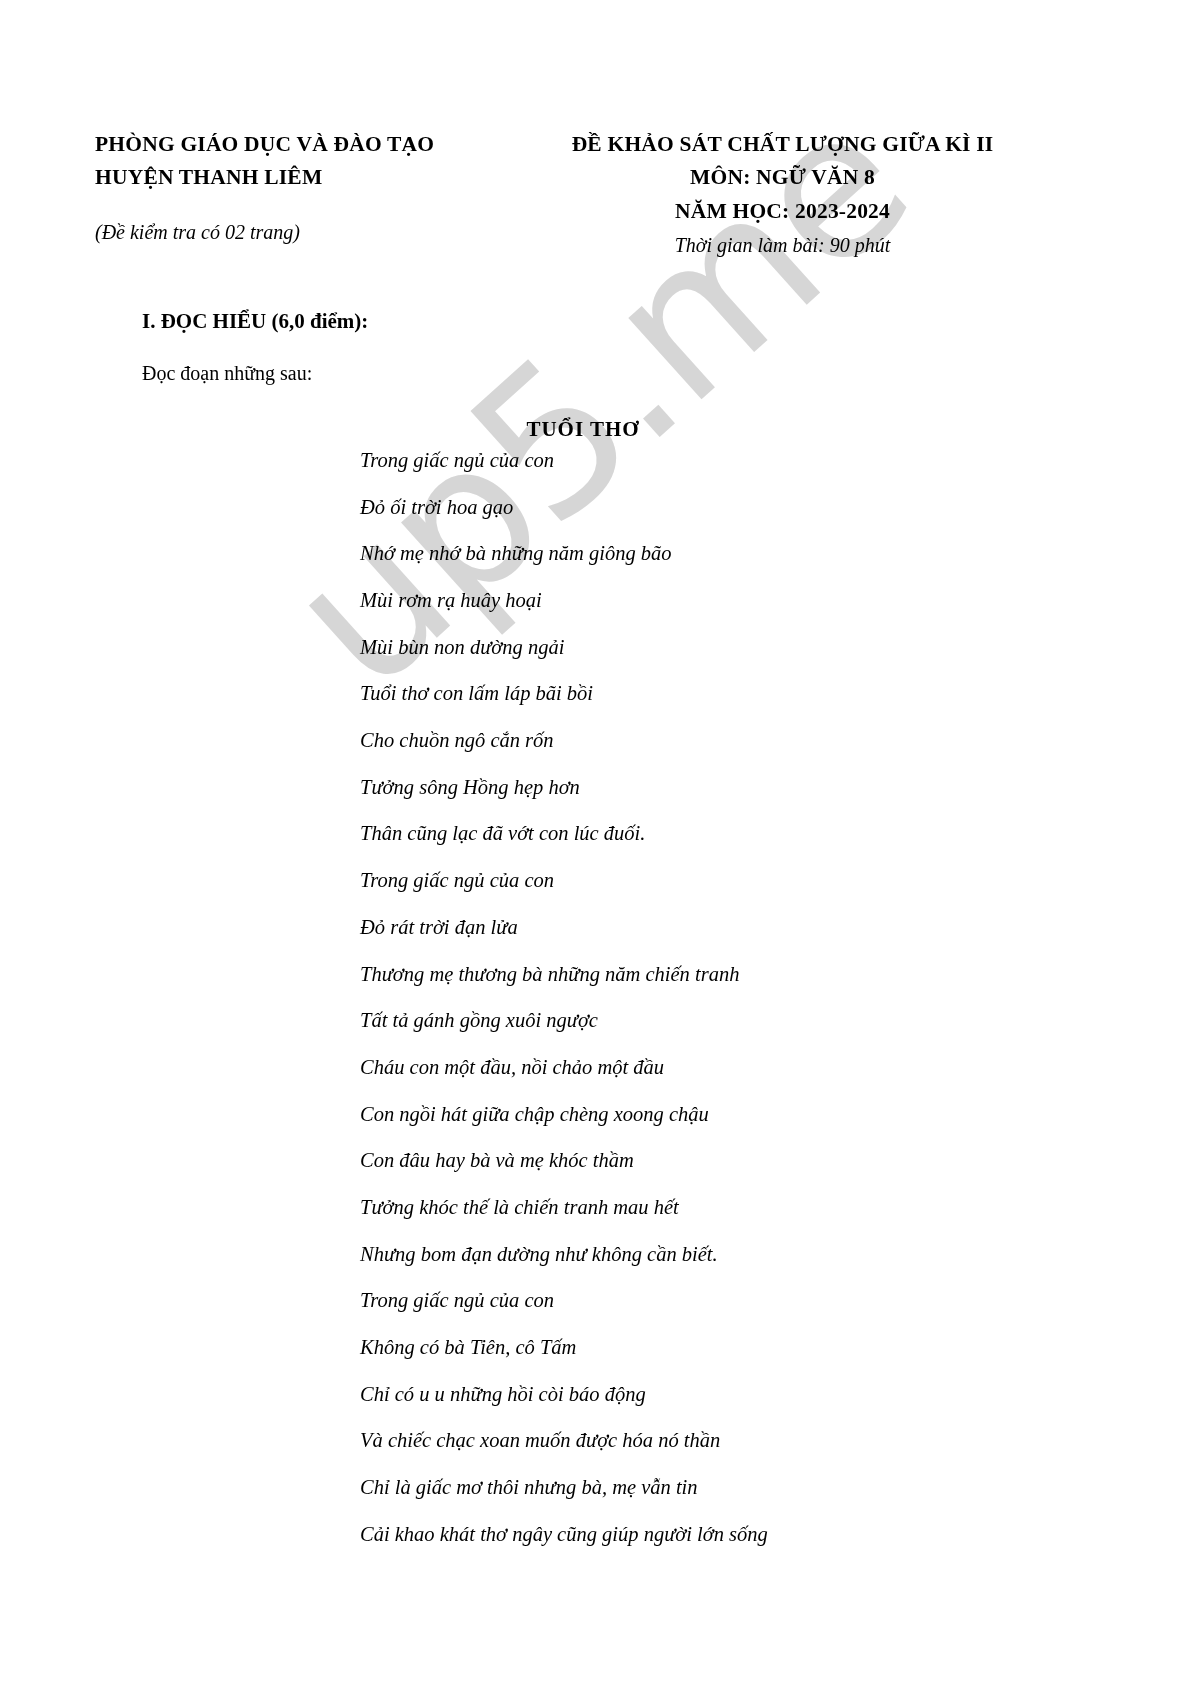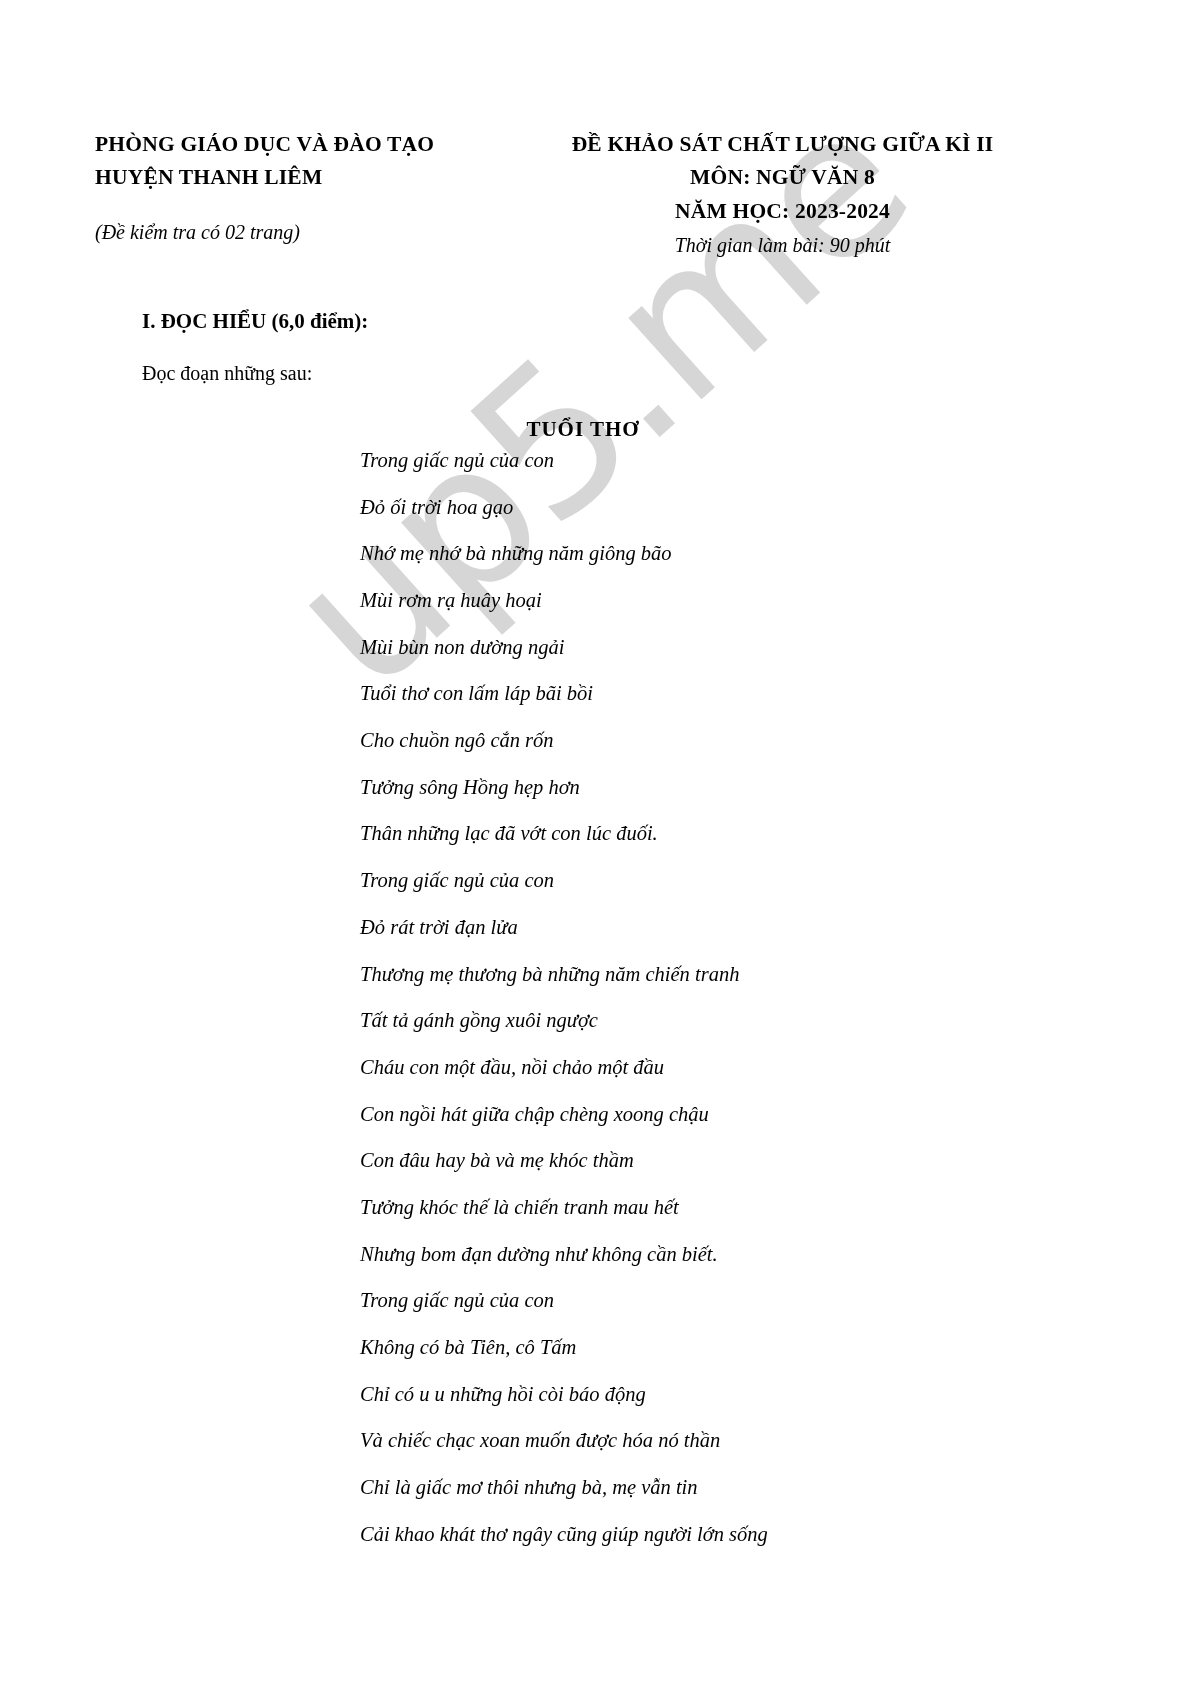--- a/index.html
+++ b/index.html
@@ -148,21 +148,21 @@
 
     <div class="poem">
       <div class="poem-line">Trong giấc ngủ của con</div>
       <div class="poem-line">Đỏ ối trời hoa gạo</div>
       <div class="poem-line">Nhớ mẹ nhớ bà những năm giông bão</div>
       <div class="poem-line">Mùi rơm rạ huây hoại</div>
       <div class="poem-line">Mùi bùn non dường ngải</div>
       <div class="poem-line">Tuổi thơ con lấm láp bãi bồi</div>
       <div class="poem-line">Cho chuồn ngô cắn rốn</div>
       <div class="poem-line">Tưởng sông Hồng hẹp hơn</div>
-      <div class="poem-line">Thân những lạc đã vớt con lúc đuối.</div>
+      <div class="poem-line">Thân cũng lạc đã vớt con lúc đuối.</div>
       <div class="poem-line">Trong giấc ngủ của con</div>
       <div class="poem-line">Đỏ rát trời đạn lửa</div>
       <div class="poem-line">Thương mẹ thương bà những năm chiến tranh</div>
       <div class="poem-line">Tất tả gánh gồng xuôi ngược</div>
       <div class="poem-line">Cháu con một đầu, nồi chảo một đầu</div>
       <div class="poem-line">Con ngồi hát giữa chập chèng xoong chậu</div>
       <div class="poem-line">Con đâu hay bà và mẹ khóc thầm</div>
       <div class="poem-line">Tưởng khóc thế là chiến tranh mau hết</div>
       <div class="poem-line">Nhưng bom đạn dường như không cần biết.</div>
       <div class="poem-line">Trong giấc ngủ của con</div>

